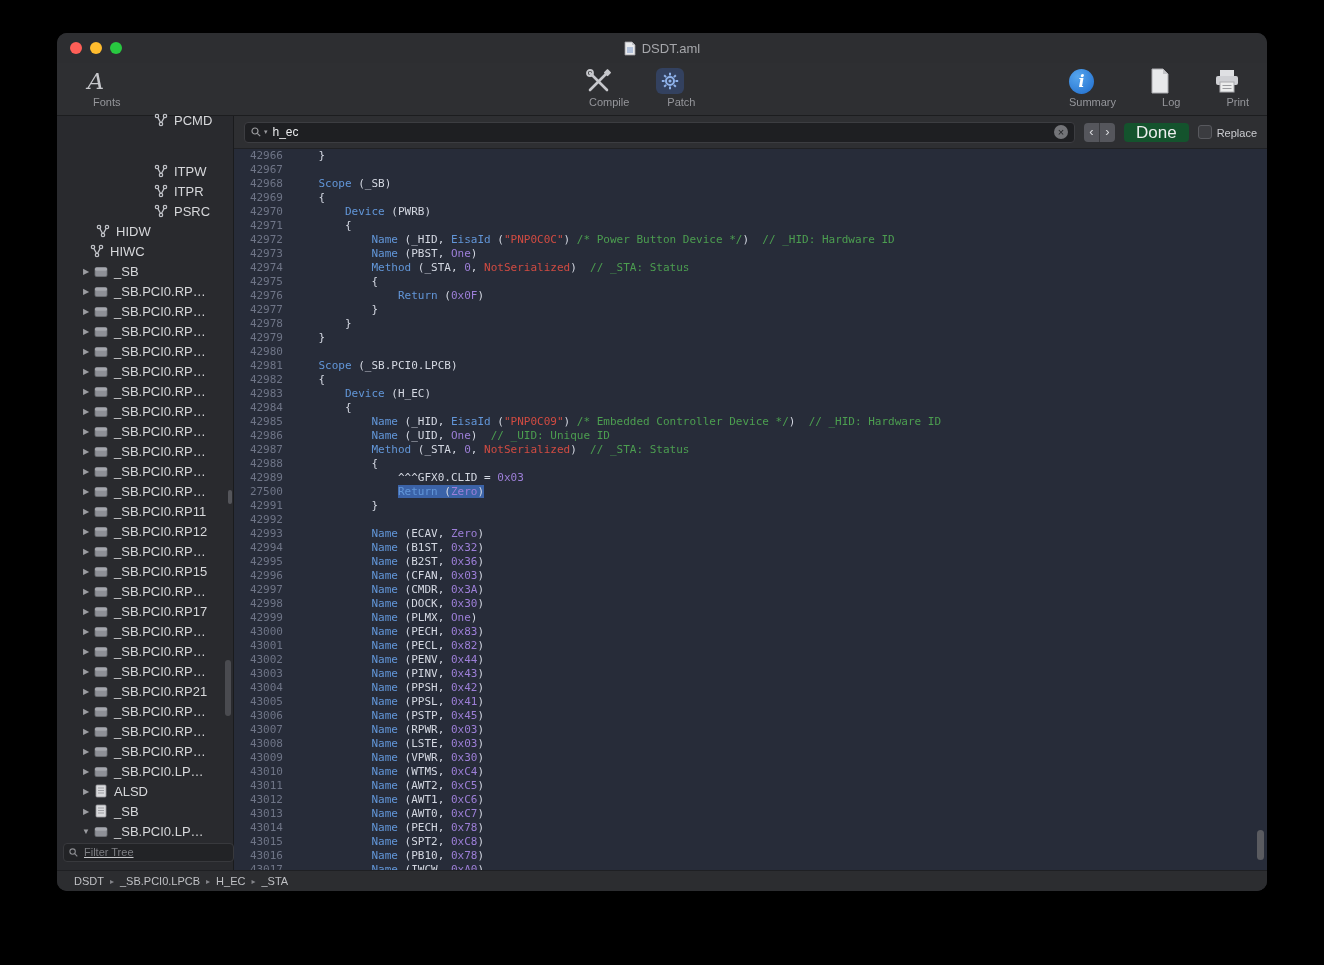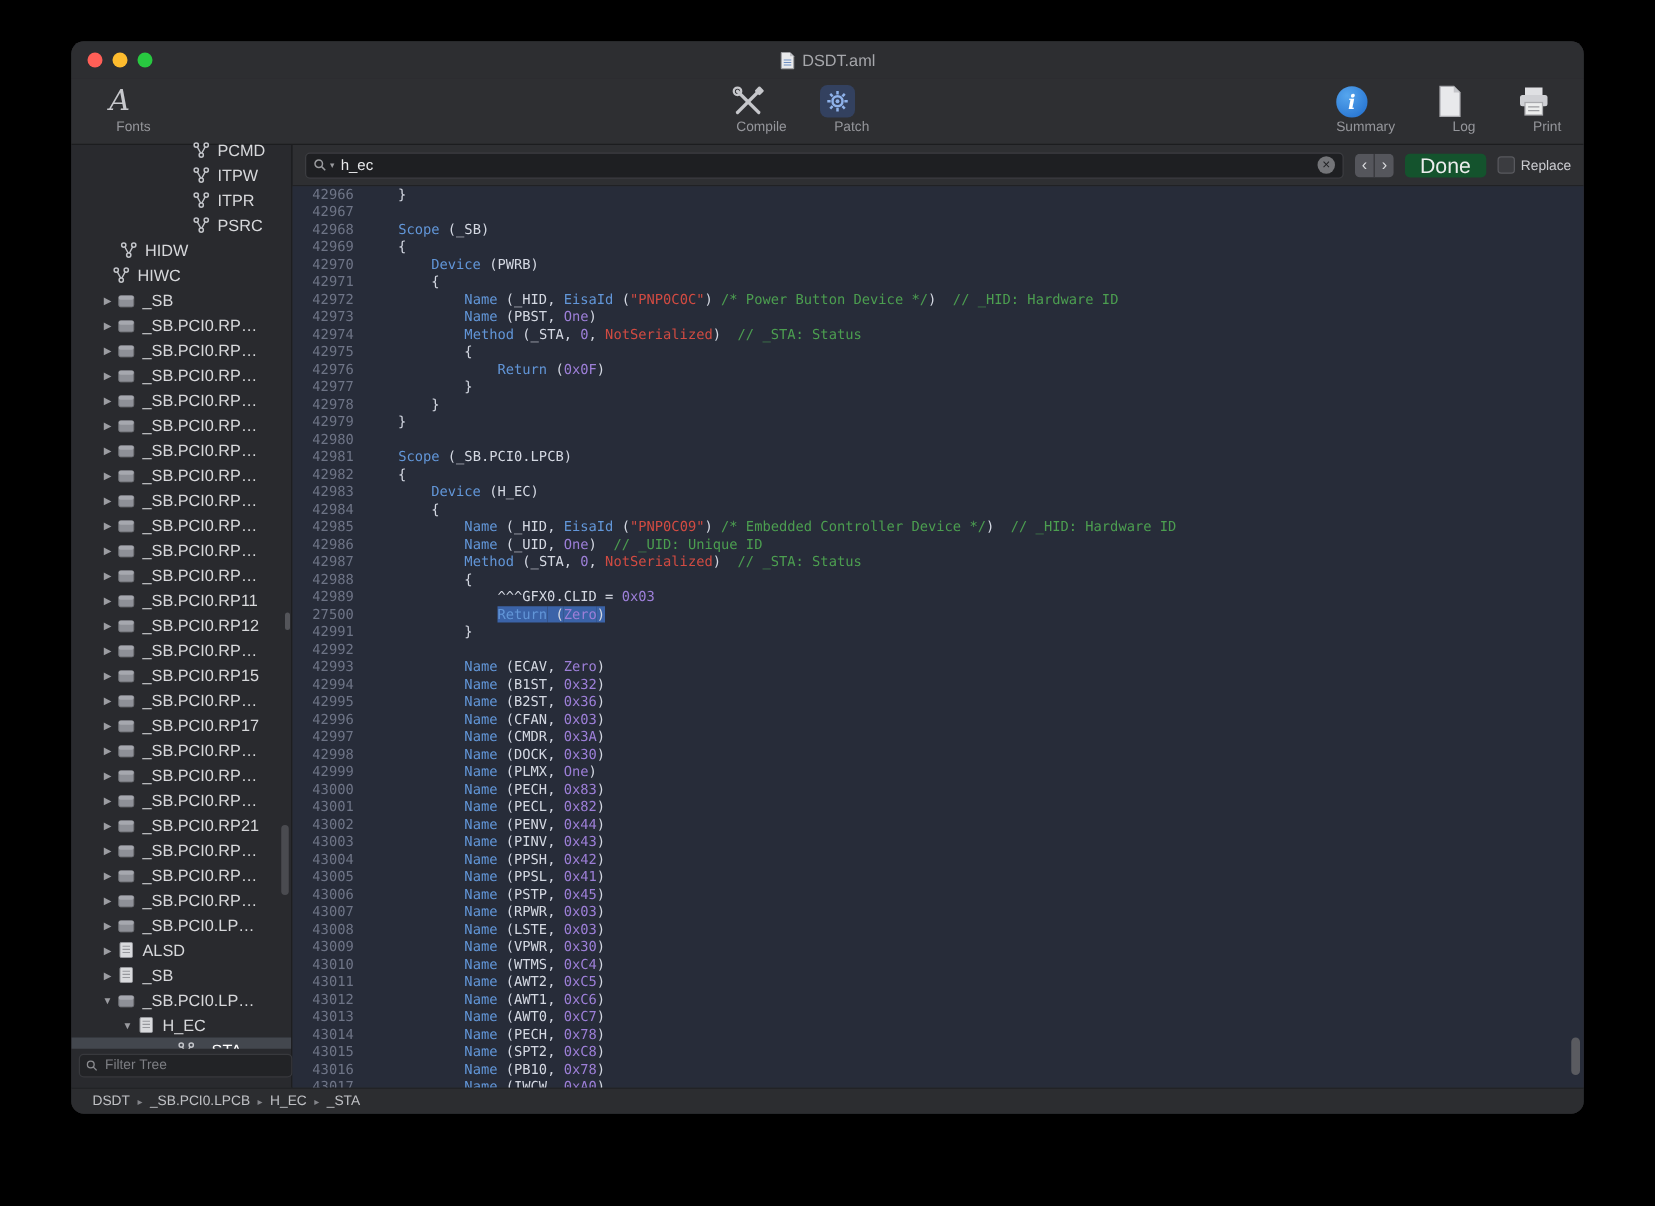--- a/index.html
+++ b/index.html
@@ -40,21 +40,21 @@
   .tree-row{height:20px;display:flex;align-items:center;font-size:13px;color:#d7d8db;
             white-space:nowrap;overflow:hidden;}
   .tree-row.selected{background:#43474e;color:#fff;}
   .tri{flex:0 0 14px;width:14px;text-align:center;font-size:8px;color:#9b9ca1;}
   .ticon{flex:0 0 16px;width:16px;height:14px;display:flex;align-items:center;justify-content:center;}
   .tlabel{margin-left:5px;}
   .filter-wrap{flex:0 0 26px;display:flex;align-items:center;padding:0 6px 5px 6px;}
   .filter-field{flex:1;height:17px;background:#222326;border:1px solid #38393d;border-radius:4px;
                 display:flex;align-items:center;padding:0 5px;gap:4px;}
   .filter-field input{flex:1;background:transparent;border:none;outline:none;color:#c8c9cc;
-                      font-size:11px;font-family:"Liberation Sans",sans-serif;min-width:0;}
+                      font-size:11px;font-family:"Liberation Sans",sans-serif;min-width:0;text-decoration:underline;}
   .filter-field input::placeholder{color:#7d7e83;}
   .sidebar-thumb{position:absolute;right:2px;top:544px;width:6px;height:56px;border-radius:3px;
                  background:#56575c;opacity:.75;}
   .splitter-dot{position:absolute;right:1px;top:374px;width:4px;height:14px;border-radius:2px;
                 background:#54555a;}
   
   .main{flex:1;display:flex;flex-direction:column;min-width:0;background:#2e2f32;}
   .findbar{height:32px;flex:0 0 32px;display:flex;align-items:center;gap:9px;
            padding:0 10px;border-bottom:1px solid #202124;}
   .search-field{flex:1;height:19px;background:#1e1f22;border:1px solid #3c3d41;border-radius:4px;
@@ -192,21 +192,21 @@
                 <g stroke="#c2c4c9" stroke-width="1.2" fill="none">
                   <circle cx="3" cy="3" r="1.7"></circle>
                   <circle cx="11" cy="3" r="1.7"></circle>
                   <circle cx="7" cy="11" r="1.7"></circle>
                   <path d="M3.8 4.4 L6.5 9.4 M10.2 4.4 L7.5 9.4"></path>
                 </g>
               </svg>
             </span>
             <span class="tlabel">PCMD</span>
           </div>
-          <div class="tree-row" style="padding-left: 96px;">
+          <div class="tree-row" style="padding-left: 96px; margin-top: 31px;">
             <span class="ticon">
               <svg width="14" height="14" viewBox="0 0 14 14">
                 <g stroke="#c2c4c9" stroke-width="1.2" fill="none">
                   <circle cx="3" cy="3" r="1.7"></circle>
                   <circle cx="11" cy="3" r="1.7"></circle>
                   <circle cx="7" cy="11" r="1.7"></circle>
                   <path d="M3.8 4.4 L6.5 9.4 M10.2 4.4 L7.5 9.4"></path>
                 </g>
               </svg>
             </span>

